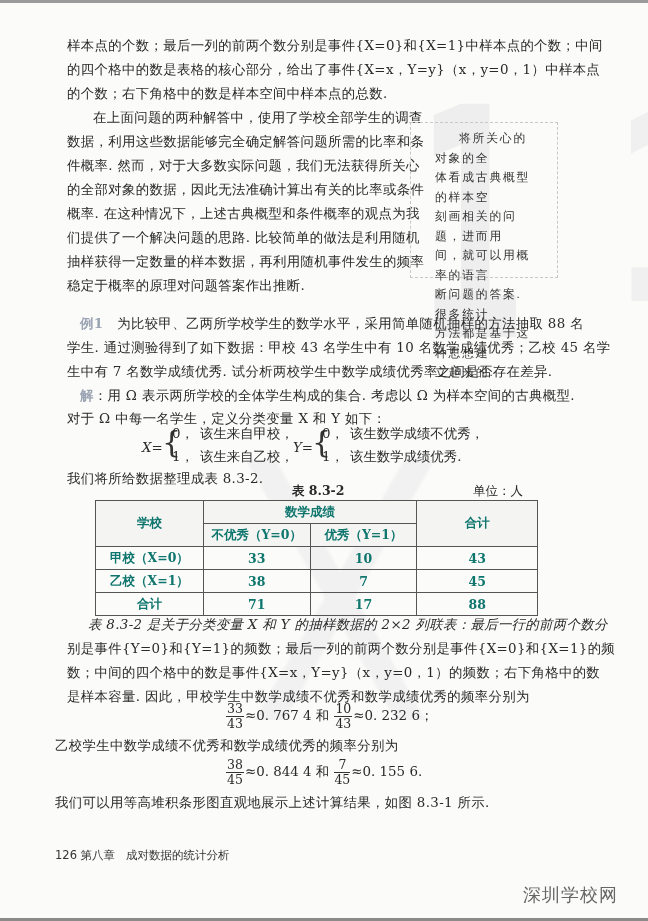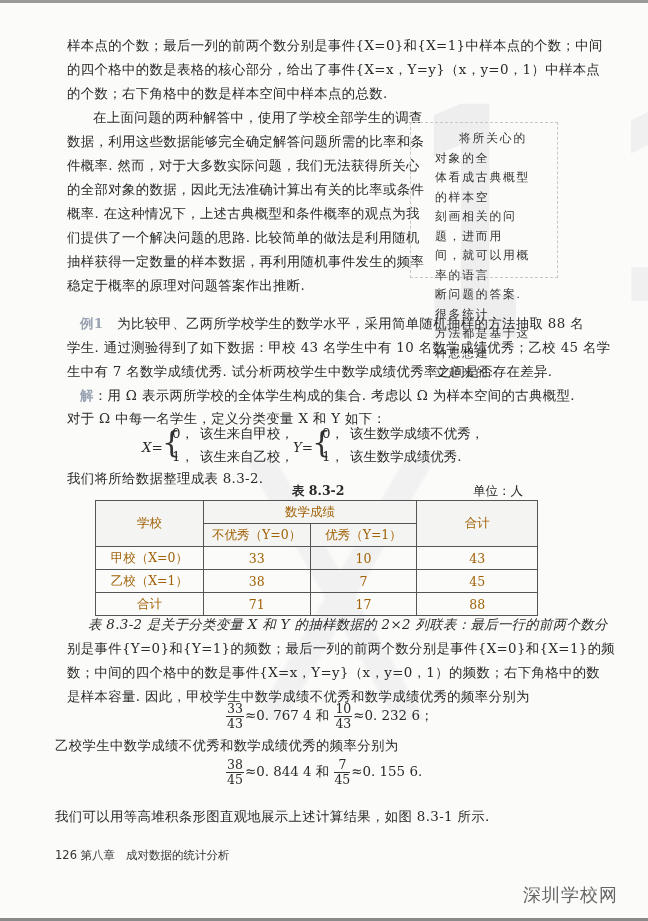--- a/index.html
+++ b/index.html
@@ -34,21 +34,21 @@
       font-family: Liberation Sans, sans-serif; letter-spacing: 1.8px;
     }
     .sidenote .indent { display: inline-block; width: 24px; }
     .label { color: #9aa3b2; font-weight: bold; }
     .cases { position: absolute; font-size: 13.4px; }
     .brace { position: absolute; font-size: 30px; font-weight: 200; color: #333; line-height: 30px; }
     .caption { position: absolute; font-size: 12.5px; font-weight: bold; }
     .unit { position: absolute; font-size: 12.5px; }
     table.ct {
       position: absolute; left: 95px; top: 500px; width: 443px; border-collapse: collapse;
-      font-size: 12.5px; color: #a16207;
+      font-size: 12.5px; color: #0f766e; font-weight: bold;
     }
     table.ct td {
       border: 1px solid #555; text-align: center; height: 22px; padding: 0;
     }
     table.ct tr.h1 td, table.ct tr.h2 td { background: #f4f4f3; }
     .frac { display: inline-block; vertical-align: middle; text-align: center; font-size: 12.5px; line-height: 14px; margin: 0 1px; }
     .frac .n { display: block; border-bottom: 1px solid #333; padding: 0 1px; }
     .frac .d { display: block; }
     .eq { position: absolute; font-size: 13.4px; white-space: nowrap; }
     .footer { position: absolute; left: 55px; top: 848px; font-size: 11.5px; font-family: "DejaVu Sans", sans-serif; color: #333; }
@@ -169,21 +169,21 @@
     <span class="frac"><span class="n">10</span><span class="d">43</span></span><span>≈0. 232 6；</span>
   </div>
 
   <p class="p" style="left:55px;top:734px;">乙校学生中数学成绩不优秀和数学成绩优秀的频率分别为</p>
 
   <div class="eq" style="left:225px;top:758px;">
     <span class="frac"><span class="n">38</span><span class="d">45</span></span><span>≈0. 844 4 和</span>
     <span class="frac"><span class="n">7</span><span class="d">45</span></span><span>≈0. 155 6.</span>
   </div>
 
-  <p class="p" style="left:55px;top:791px;margin-top:14px;">我们可以用等高堆积条形图直观地展示上述计算结果，如图 8.3-1 所示.</p>
+  <p class="p" style="left:55px;top:791px;">我们可以用等高堆积条形图直观地展示上述计算结果，如图 8.3-1 所示.</p>
 
   <div class="footer">
     <span>126</span>
     <span>第八章</span>&nbsp;&nbsp;
     <span>成对数据的统计分析</span>
   </div>
   <div class="site">深圳学校网</div>
 </div>
 
 </body></html>

